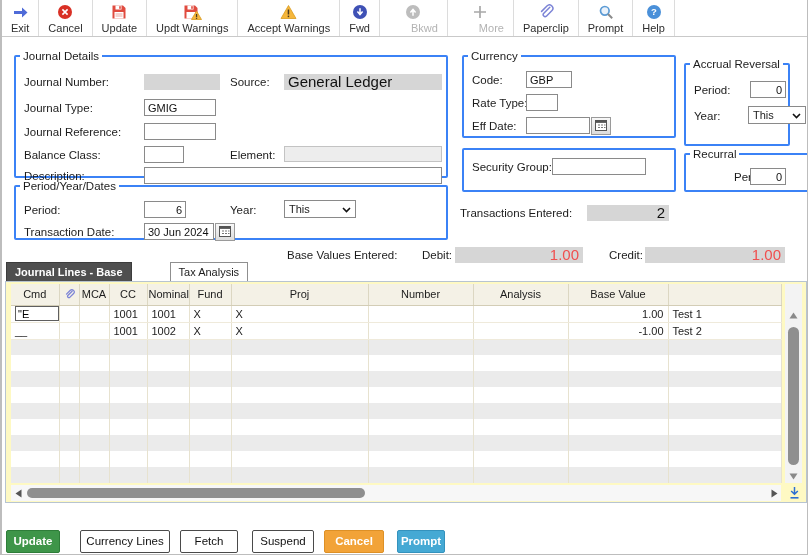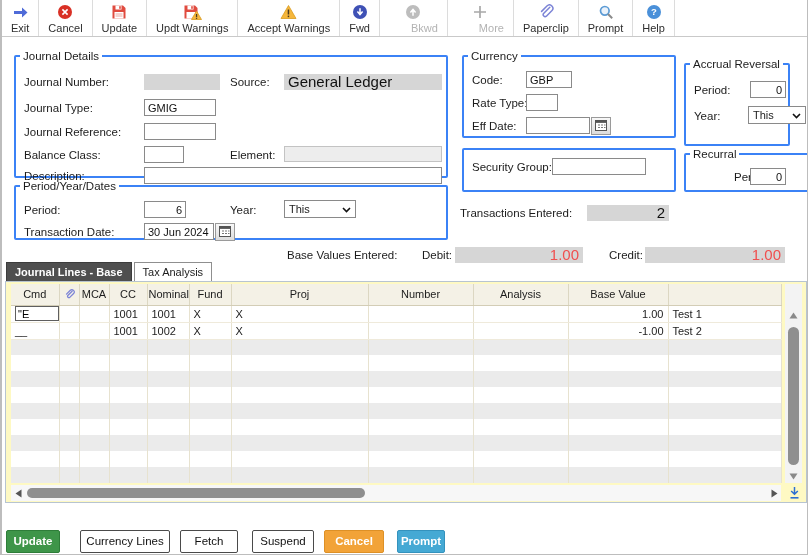--- a/index.html
+++ b/index.html
@@ -20,21 +20,21 @@
   .flabel{position:absolute;white-space:nowrap;color:#1c1c1c;}
   .tb{position:absolute;height:17px;border:1px solid #8a8a8a;background:#fff;font:11px "Liberation Sans",sans-serif;padding:0 3px;color:#111;}
   .robox{position:absolute;height:16px;background:#d6d6d6;font-size:15px;line-height:16px;padding:0 4px;color:#111;}
   .robox.right{text-align:right;}
   .robox.lightbrd{background:#ededed;border:1px solid #c3c3c3;}
   .redval{color:#f04f4f;}
   .selbox{position:absolute;height:18px;border:1px solid #8a8a8a;background:#fff;display:flex;align-items:center;justify-content:space-between;padding:0 4px;font-size:11px;}
   .calbtn{position:absolute;width:20px;height:18px;border:1px solid #9a9a9a;background:linear-gradient(#f8f8f8,#dcdcdc);display:flex;align-items:center;justify-content:center;}
 
   
-  .tabs{position:absolute;left:4px;top:262px;display:flex;align-items:flex-end;height:20px;}
+  .tabs{position:absolute;left:4px;top:262px;display:flex;align-items:flex-end;height:20px;gap:36px;}
   .tab{height:20px;padding:0 8px;font-size:11px;display:flex;align-items:center;border:1px solid #8f8f8f;background:#fff;color:#1c1c1c;margin-right:2px;}
   .tab.active{background:#4f4f4f;color:#fff;border-color:#3c3c3c;font-weight:bold;}
 
   
   .grid-panel{position:absolute;left:3px;top:281px;width:802px;height:222px;border:1px solid #b7c4d1;background:#fef9c3;}
   .grid-wrap{position:absolute;left:5px;top:2px;width:770px;}
   table.grid{border-collapse:collapse;table-layout:fixed;width:770px;}
   table.grid th{height:21px;background:#f4f1e6;border-right:1px solid #dcd7c2;border-bottom:1px solid #d3cdb6;font-weight:normal;font-size:11px;color:#1c1c1c;text-align:center;overflow:hidden;white-space:nowrap;}
   table.grid td{height:17px;border-right:1px solid #e7e2cf;border-bottom:1px solid #efeadb;font-size:11px;padding:0 4px;overflow:hidden;white-space:nowrap;background:#fff;}
   table.grid td.num{text-align:right;}

